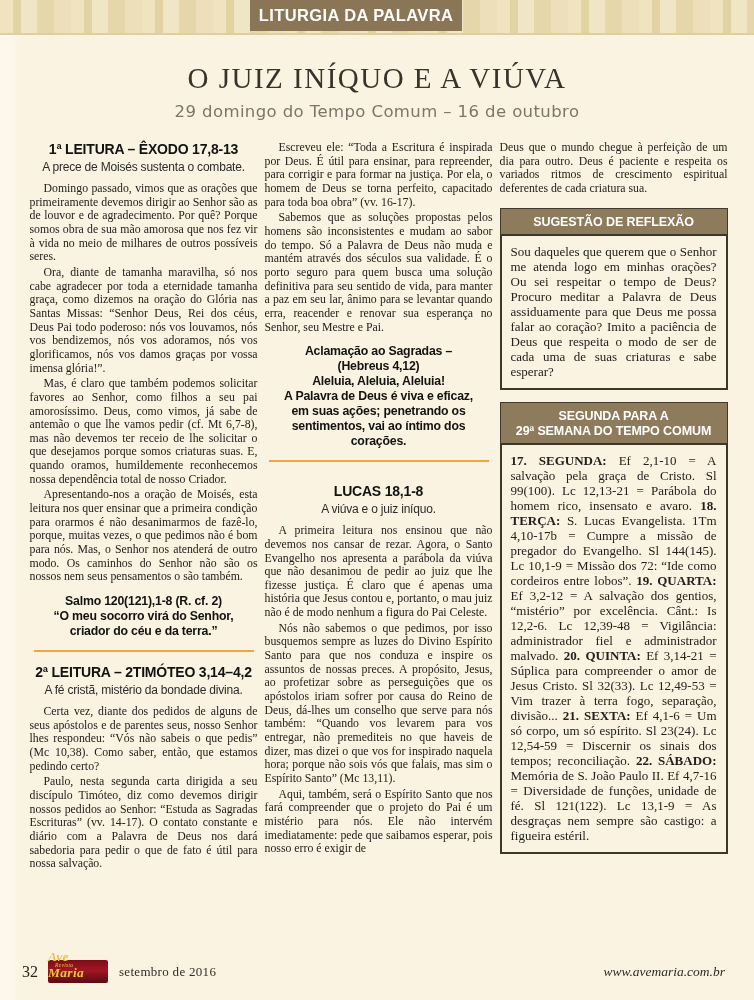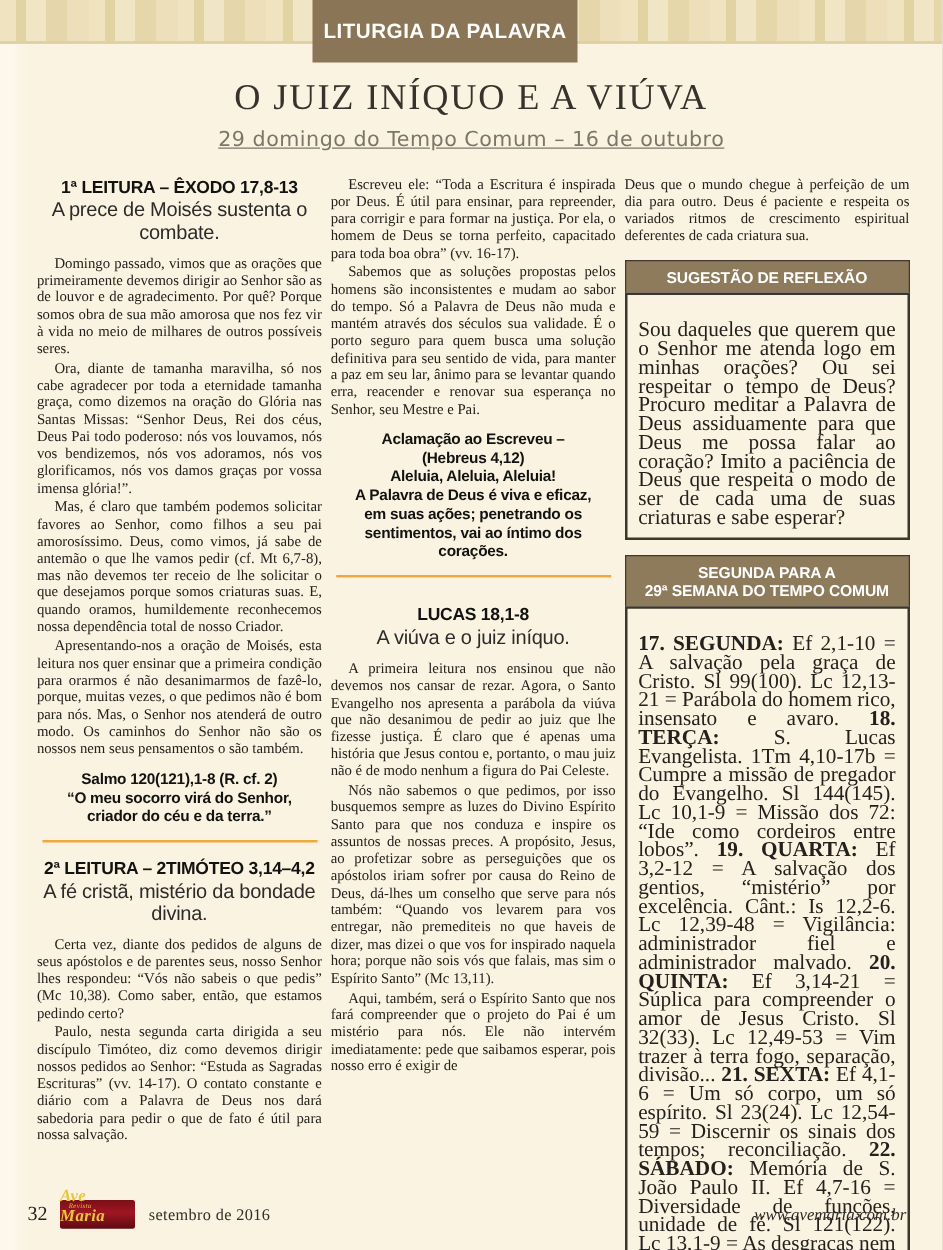--- a/index.html
+++ b/index.html
@@ -15,73 +15,73 @@
   
   .texture-band {
     position:absolute; top:0; left:0; right:0; height:35px;
     background-color:#e9dbb0;
     background-image:
       repeating-linear-gradient(90deg, #efe3c0 0 13px, #e2d3a2 13px 21px, #f0e5c5 21px 37px, #e5d7a9 37px 54px, #ecdfba 54px 71px),
       repeating-linear-gradient(0deg, rgba(255,255,255,.30) 0 3px, rgba(120,100,60,.06) 3px 7px, rgba(255,255,255,.18) 7px 11px);
     border-bottom:2px solid #ddcfa0;
   }
   .banner {
-    position:absolute; top:0; left:250px; width:212px; height:50px;
+    position:absolute; top:0; left:250px; width:212px; height:31px;
     background:#8b7557;
     display:flex; align-items:center; justify-content:center;
     color:#fdfdfb; font-family:"Liberation Sans", sans-serif;
     font-weight:bold; font-size:16.5px; letter-spacing:.4px;
   }
   .page-header { position:absolute; top:62px; left:0; right:0; text-align:center; }
   .page-title {
     font-family:"Liberation Serif", serif; font-weight:normal;
     font-size:29px; letter-spacing:1.5px; color:#37322b;
   }
   .page-subtitle {
     margin-top:7px; font-family:"DejaVu Sans", sans-serif;
-    font-size:16.5px; letter-spacing:.4px; color:#7c766a;text-decoration:underline;
+    font-size:16.5px; letter-spacing:.4px; color:#7c766a;
   }
   .columns {
     position:absolute; top:141px; left:30px; right:27px;
     display:flex; gap:7px;justify-content:center;
   }
   .col { width:228px; flex:0 0 228px; }
   .body-p {
     font-size:11.8px; line-height:13.65px; text-align:justify;
     text-indent:14px; margin-bottom:2px;
     -webkit-hyphens:auto; hyphens:auto;
   }
   .body-p.no-indent { text-indent:0; }
   .h-reading {
     font-family:"Liberation Sans", sans-serif; font-weight:bold;
     font-size:14px; letter-spacing:-.2px; text-align:center; color:#121210;
     margin-bottom:3px;
   }
   .h-sub {
-    font-family:"Liberation Sans", sans-serif; font-size:16px;
+    font-family:"Liberation Sans", sans-serif; font-size:12px;
     letter-spacing:-.2px; text-align:center; color:#2c2b29; margin-bottom:8px;
   }
   .bold-block {
     font-family:"Liberation Sans", sans-serif; font-weight:bold;
     font-size:12.3px; line-height:15px; letter-spacing:-.2px;
     text-align:center; color:#121210; margin:10px 6px 8px;
   }
   .gold-rule { border:none; border-top:2px solid #efa73f; margin:11px 4px 12px; }
   .spacer-lg { height:9px; }
   
   .box { margin-top:12px; }
   .box-head {
     background:#8d7b5c; border:1px solid #403a2e; border-bottom:none;
     color:#ffffff; font-family:"Liberation Sans", sans-serif; font-weight:bold;
     font-size:12.5px; letter-spacing:-.1px; text-align:center;
     padding:6px 4px 5px; line-height:14.5px;
   }
   .box-body {
-    border:2px solid #3c372c; padding:20px 9px 9px;
-    font-size:17px; line-height:15px; text-align:justify;
+    border:2px solid #3c372c; padding:8px 9px 9px;
+    font-size:13px; line-height:15px; text-align:justify;
     -webkit-hyphens:auto; hyphens:auto;
   }
   .seg-bold { font-weight:bold; }
   
   .footer {
     position:absolute; left:22px; right:29px; bottom:17px;
     display:flex; align-items:center;
   }
   .page-num { font-size:16px; color:#26221e; }
   .logo {
@@ -135,21 +135,21 @@
       <div class="h-reading">2ª LEITURA – 2TIMÓTEO 3,14–4,2</div>
       <div class="h-sub">A fé cristã, mistério da bondade divina.</div>
       <p class="body-p">Certa vez, diante dos pedidos de alguns de seus apóstolos e de parentes seus, nosso Senhor lhes respondeu: “Vós não sabeis o que pedis” (Mc 10,38). Como saber, então, que estamos pedindo certo?</p>
       <p class="body-p">Paulo, nesta segunda carta dirigida a seu discípulo Timóteo, diz como devemos dirigir nossos pedidos ao Senhor: “Estuda as Sagradas Escrituras” (vv. 14-17). O contato constante e diário com a Palavra de Deus nos dará sabedoria para pedir o que de fato é útil para nossa salvação.</p>
     </div>
 
     <div class="col">
       <p class="body-p">Escreveu ele: “Toda a Escritura é inspirada por Deus. É útil para ensinar, para repreender, para corrigir e para formar na justiça. Por ela, o homem de Deus se torna perfeito, capacitado para toda boa obra” (vv. 16-17).</p>
       <p class="body-p">Sabemos que as soluções propostas pelos homens são inconsistentes e mudam ao sabor do tempo. Só a Palavra de Deus não muda e mantém através dos séculos sua validade. É o porto seguro para quem busca uma solução definitiva para seu sentido de vida, para manter a paz em seu lar, ânimo para se levantar quando erra, reacender e renovar sua esperança no Senhor, seu Mestre e Pai.</p>
       <div class="bold-block">
-        <div>Aclamação ao Escreveu –</div>
+        <div>Aclamação ao Sagradas –</div>
         <div>(Hebreus 4,12)</div>
         <div>Aleluia, Aleluia, Aleluia!</div>
         <div>A Palavra de Deus é viva e eficaz,</div>
         <div>em suas ações; penetrando os</div>
         <div>sentimentos, vai ao íntimo dos</div>
         <div>corações.</div>
       </div>
       <hr class="gold-rule">
       <div class="spacer-lg"></div>
       <div class="h-reading">LUCAS 18,1-8</div>

